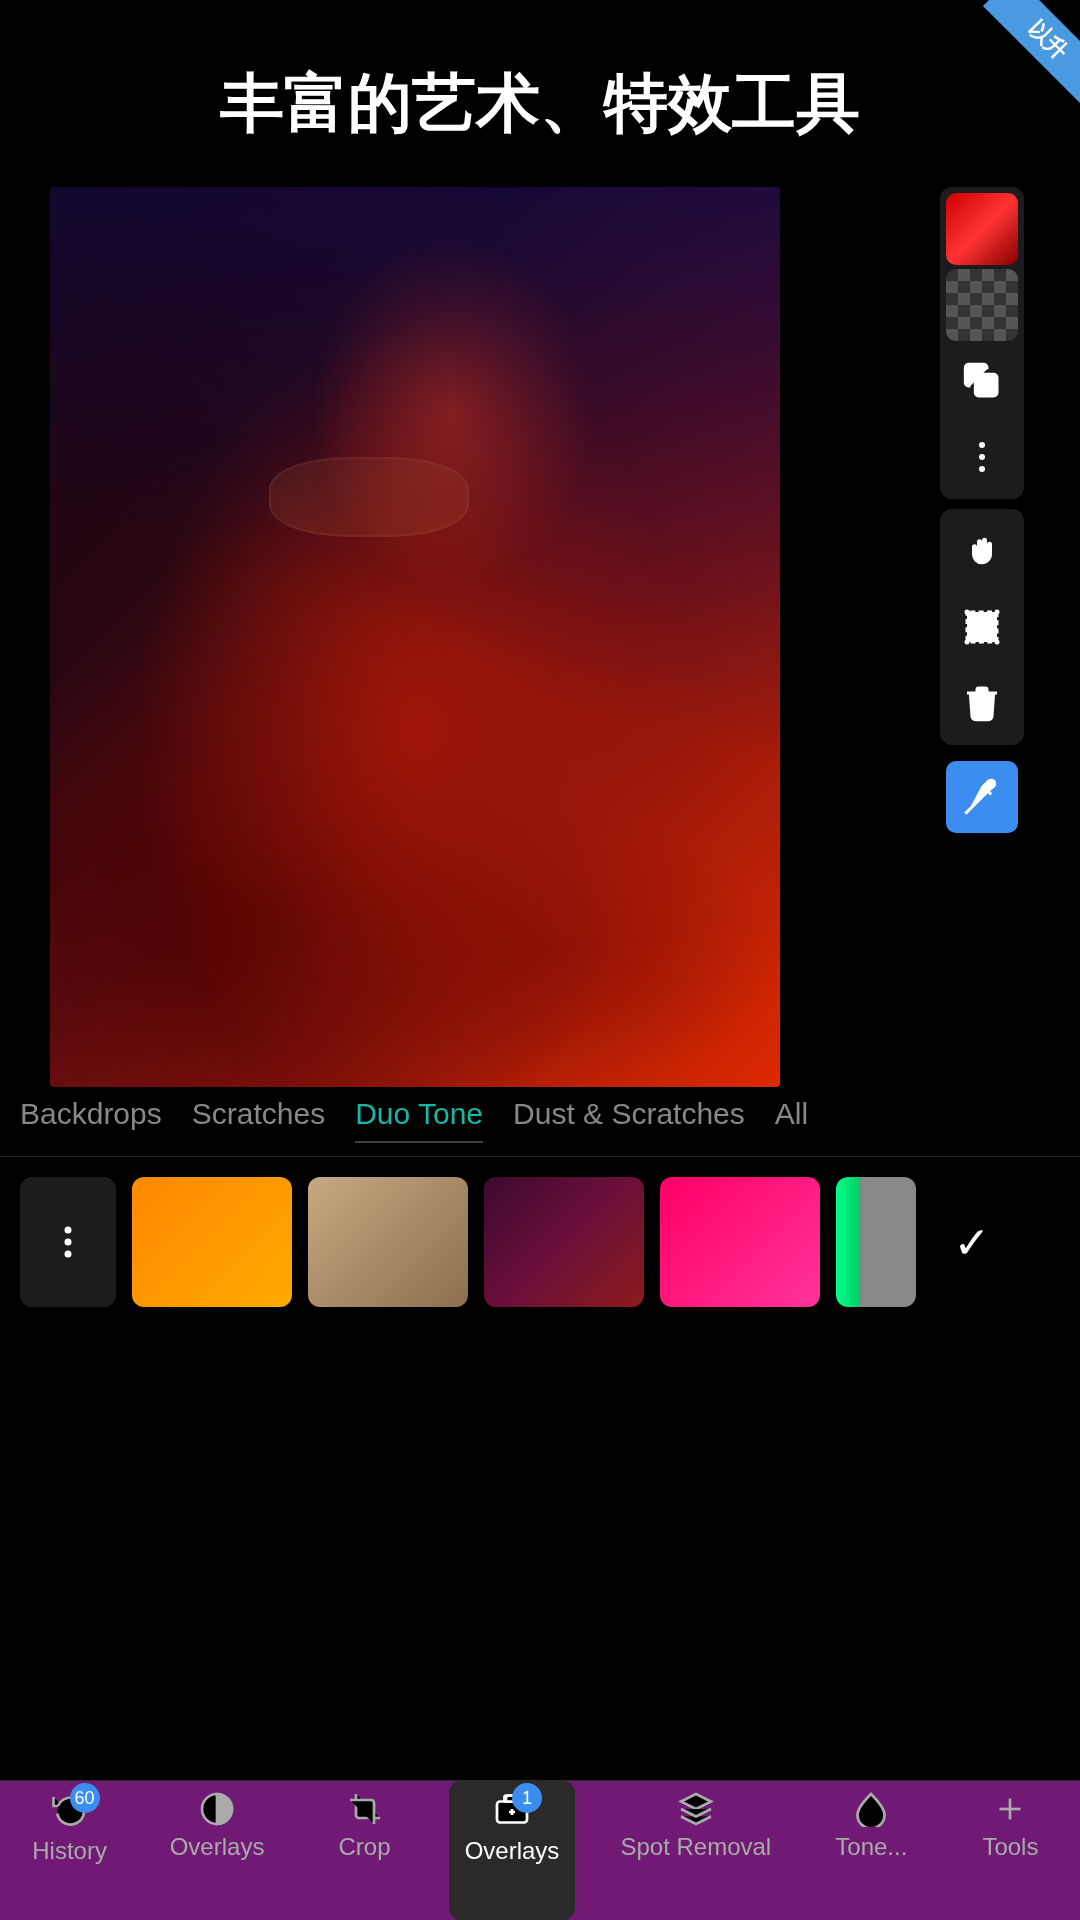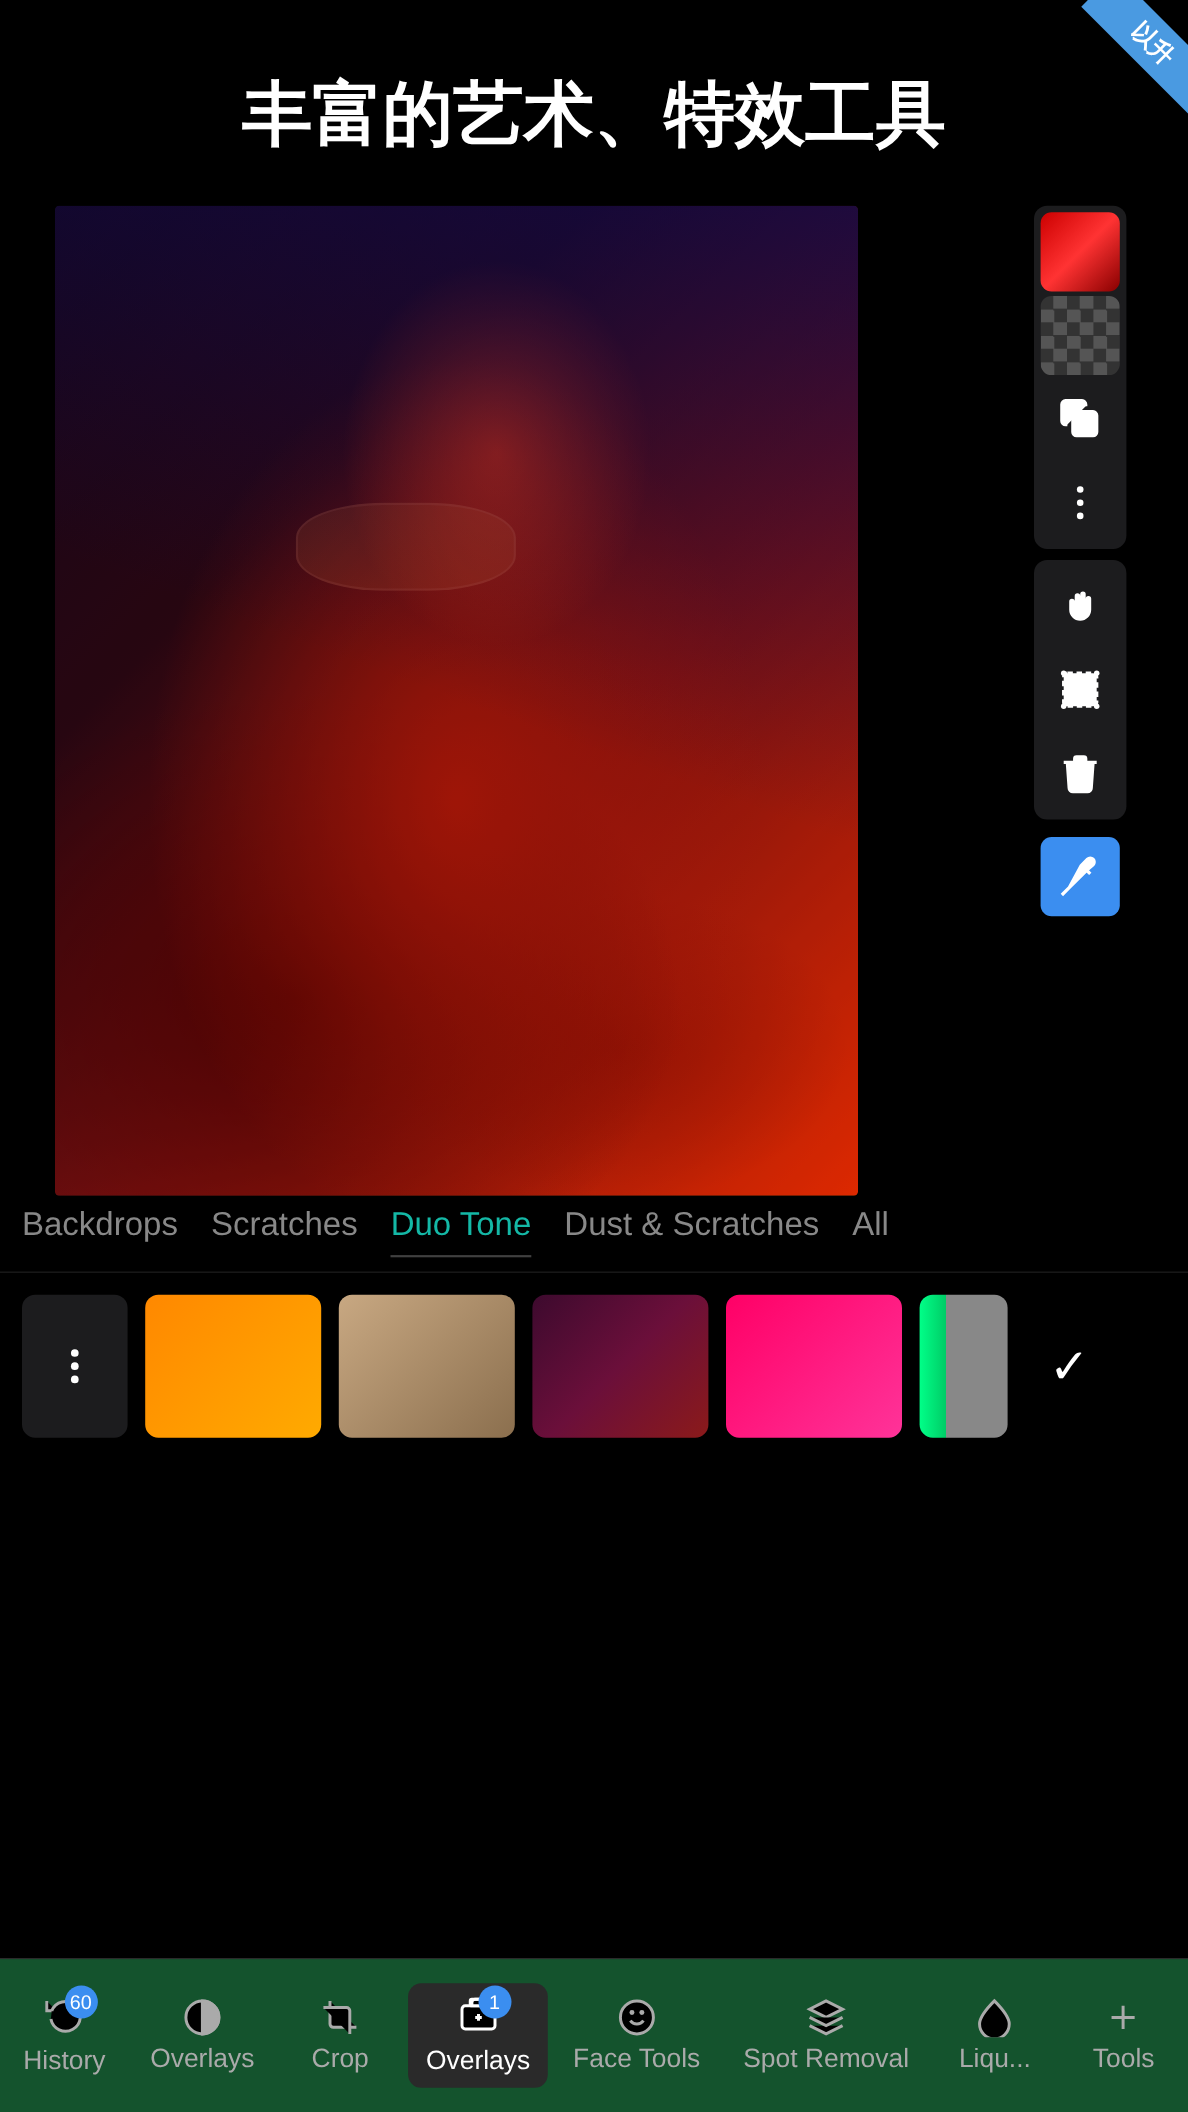--- a/index.html
+++ b/index.html
@@ -220,23 +220,22 @@
     .swatch-pink { background: linear-gradient(135deg, #ff0066, #ff3399); }
     .swatch-green { background: linear-gradient(90deg, #00ff88 0%, #00cc66 30%, #888 30%); }
 
     
     .bottom-nav {
       position: fixed;
       bottom: 0;
       left: 0;
       width: 1080px;
       height: 140px;
-      background: #14532d;
-      display: flex;
-      align-items: center;
+      background: #701a75;
+      display: flex;
       justify-content: space-around;
       border-top: 1px solid #2a2a2a;
     }
 
     .nav-item {
       display: flex;
       flex-direction: column;
       align-items: center;
       gap: 6px;
       cursor: pointer;
@@ -450,44 +449,35 @@
         <rect x="2" y="7" width="20" height="14" rx="2"></rect>
         <path d="M16 7V5a2 2 0 0 0-2-2h-4a2 2 0 0 0-2 2v2"></path>
         <rect x="7" y="3" width="10" height="4" rx="1" fill="none"></rect>
         <path d="M12 12v4M10 14h4" stroke="#fff"></path>
       </svg>
       <div class="badge-count">1</div>
     </div>
     <span class="nav-label">Overlays</span>
   </div>
 
-  <div class="nav-item">
-    <svg class="icon-svg" viewBox="0 0 24 24" fill="none" stroke="#aaa" stroke-width="1.8">
-      <circle cx="12" cy="12" r="10"></circle>
-      <path d="M8 14s1.5 2 4 2 4-2 4-2"></path>
-      <line x1="9" y1="9" x2="9.01" y2="9" stroke-width="3" stroke-linecap="round"></line>
-      <line x1="15" y1="9" x2="15.01" y2="9" stroke-width="3" stroke-linecap="round"></line>
-    </svg>
-    <span class="nav-label">Face Tools</span>
-  </div>
 
   <div class="nav-item">
     <svg class="icon-svg" viewBox="0 0 24 24" fill="none" stroke="#aaa" stroke-width="1.8">
       <path d="M12 2L2 7l10 5 10-5-10-5z"></path>
       <path d="M2 17l10 5 10-5"></path>
       <path d="M2 12l10 5 10-5"></path>
     </svg>
     <span class="nav-label">Spot Removal</span>
   </div>
 
   <div class="nav-item">
     <svg class="icon-svg" viewBox="0 0 24 24" fill="none" stroke="#aaa" stroke-width="1.8">
       <path d="M12 2C6 8 3 13 3 16a9 9 0 0 0 18 0c0-3-3-8-9-14z"></path>
     </svg>
-    <span class="nav-label">Liqu...</span>
+    <span class="nav-label">Tone...</span>
   </div>
 
   <div class="nav-item">
     <svg class="icon-svg" viewBox="0 0 24 24" fill="none" stroke="#aaa" stroke-width="1.8">
       <line x1="12" y1="5" x2="12" y2="19"></line>
       <line x1="5" y1="12" x2="19" y2="12"></line>
     </svg>
     <span class="nav-label">Tools</span>
   </div>
 

